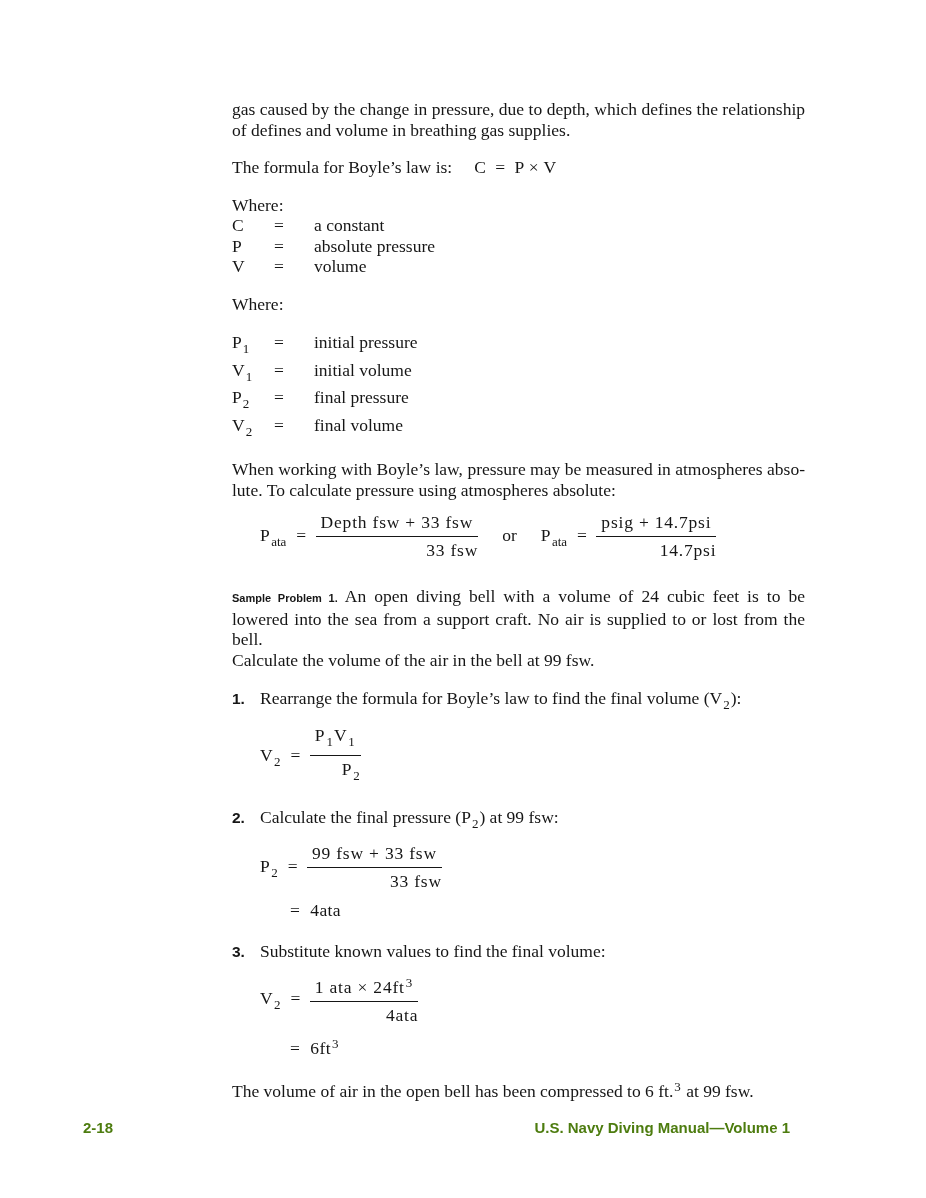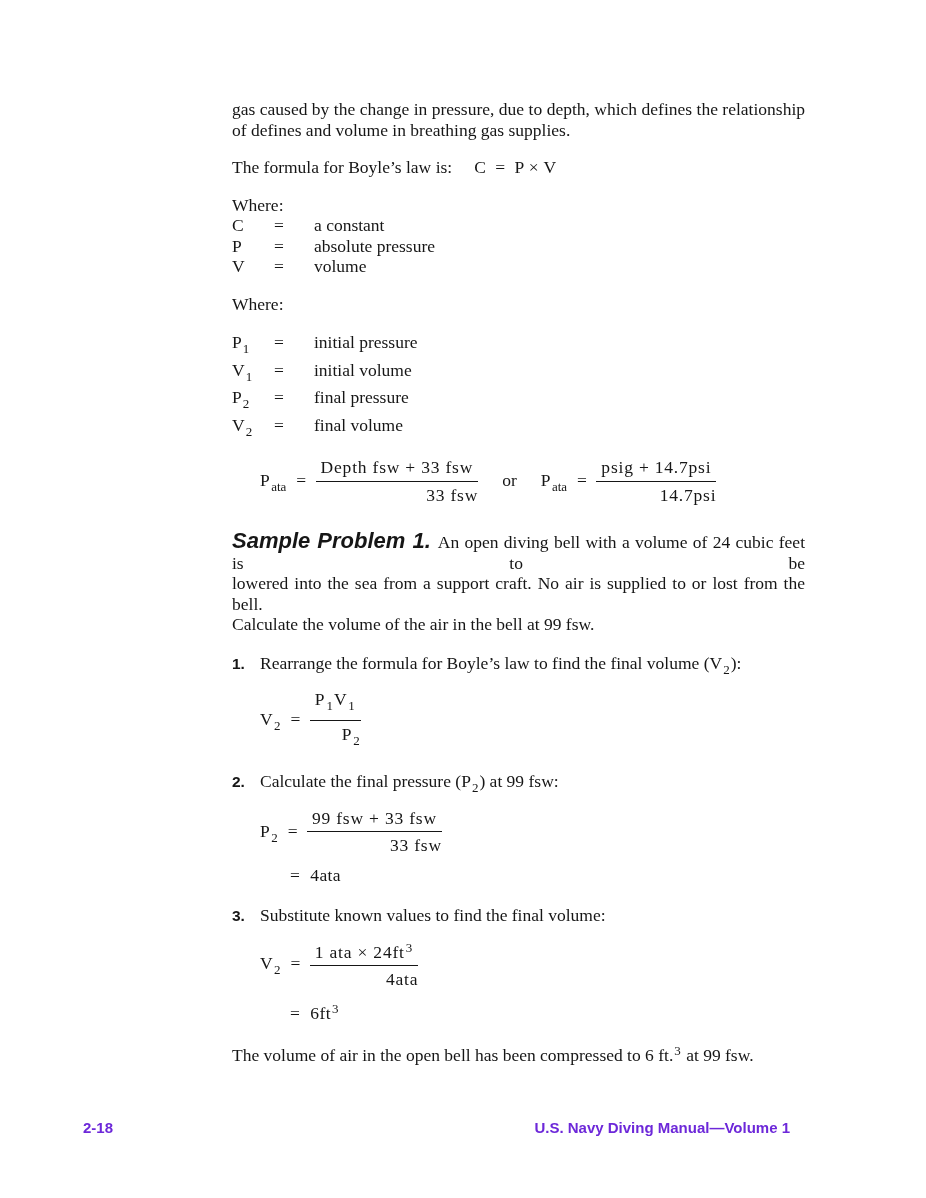--- a/index.html
+++ b/index.html
@@ -32,42 +32,42 @@
   .frac { display:inline-block; vertical-align:middle; text-align:right; letter-spacing:0.8px; margin-top:-2px; }
   .frac .num { display:block; padding:0 5px 3px 5px; border-bottom:1.5px solid #161616; white-space:nowrap; }
   .frac .den { display:block; padding-top:3px; white-space:nowrap; }
 
   .formula-row { margin:14px 0 26px 28px; white-space:nowrap; }
   .or-word { margin:0 24px; letter-spacing:0; }
 
   
   .slabel {
     font-family:"Liberation Sans","DejaVu Sans",sans-serif;
-    font-weight:700; font-style:italic; font-size:22px; margin-right:7px;
+    font-weight:700; font-size:11px; margin-right:7px;
   }
   .sample { margin-bottom:18px; }
 
   
   .step { display:grid; grid-template-columns:28px 1fr; margin-bottom:20px; }
   .snum {
     font-family:"Liberation Sans","DejaVu Sans",sans-serif;
     font-weight:700; font-size:15.5px; padding-top:1px;
   }
   .sformula { margin-top:11px; white-space:nowrap; letter-spacing:0.4px; }
   .sresult { margin-top:9px; margin-left:30px; white-space:nowrap; letter-spacing:0.4px; }
   .sresult .eq0 { margin-right:10px; }
 
   .closing { margin-top:2px; }
 
   
   .footer {
     position:absolute; left:83px; top:1118px; width:707px;
     display:flex; justify-content:space-between; align-items:baseline;
     font-family:"Liberation Sans","DejaVu Sans",sans-serif;
-    font-weight:700; font-size:15px; color:#6d28d9;
+    font-weight:700; font-size:15px; color:#4d7c0f;
   }
 </style>
 </head>
 <body>
 
 <div class="page">
   <div class="content">
 
     <div class="para">
       <span class="line just">gas caused by the change in pressure, due to depth, which defines the relationship</span>
@@ -115,20 +115,24 @@
         <span>=</span>
         <span>final pressure</span>
       </div>
       <div class="defrow">
         <span><span>V</span><span class="sb">2</span></span>
         <span>=</span>
         <span>final volume</span>
       </div>
     </div>
 
+    <div class="para" style="margin-bottom:0;">
+      <div class="line just">When working with Boyle’s law, pressure may be measured in atmospheres abso-</div>
+      <div class="line">lute. To calculate pressure using atmospheres absolute:</div>
+    </div>
 
     <div class="formula-row">
       <span class="fx"><span>P</span><span class="sb">ata</span><span class="eq">=</span><span class="frac"><span class="num">Depth fsw + 33 fsw</span><span class="den">33 fsw</span></span></span><span class="or-word">or</span><span class="fx"><span>P</span><span class="sb">ata</span><span class="eq">=</span><span class="frac"><span class="num">psig + 14.7psi</span><span class="den">14.7psi</span></span></span>
     </div>
 
     <div class="para sample">
       <div class="line just"><span class="slabel">Sample Problem 1.</span><span>An open diving bell with a volume of 24 cubic feet is to be</span></div>
       <div class="line just">lowered into the sea from a support craft. No air is supplied to or lost from the bell.</div>
       <div class="line">Calculate the volume of the air in the bell at 99 fsw.</div>
     </div>

